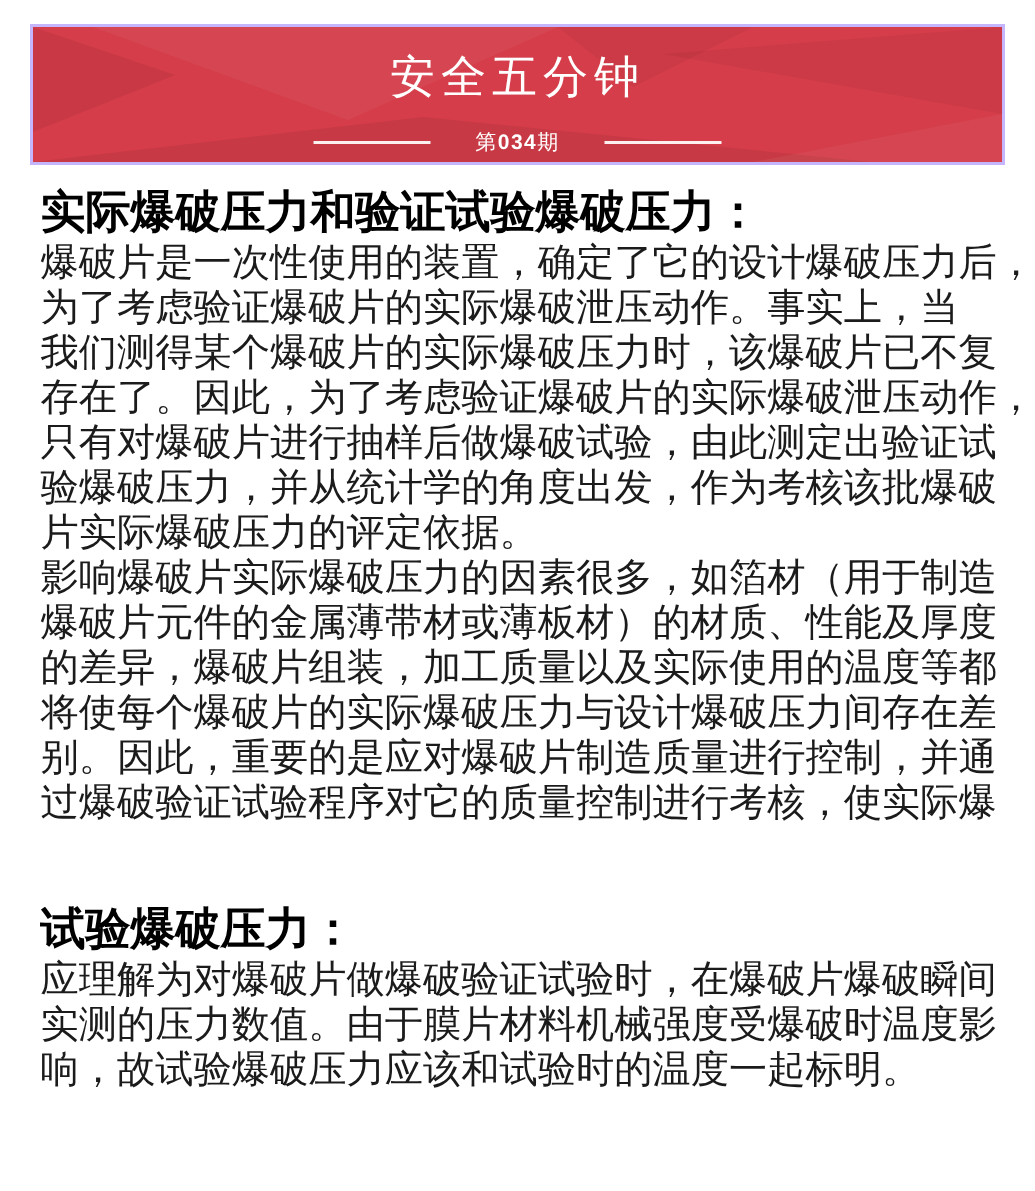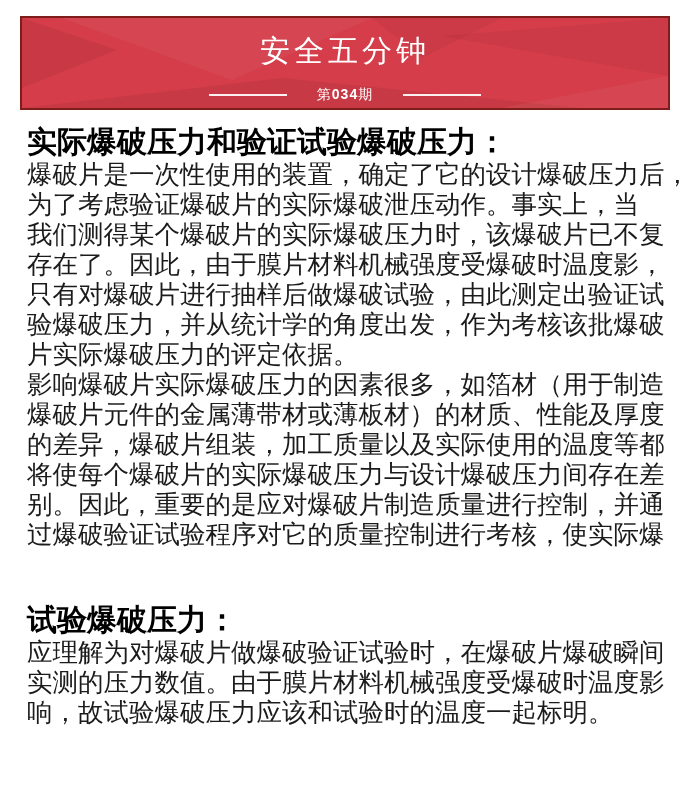--- a/index.html
+++ b/index.html
@@ -15,21 +15,21 @@
     overflow: hidden;
     font-family: "Liberation Serif", "DejaVu Serif", serif;
   }
 
   
   .banner {
     position: relative;
     width: 646px;
     height: 90px;
     margin: 16px auto 0 auto;
-    border: 2px solid #7f1d1d;
+    border: 2px solid #c4b5fd;
     background: #d43d49;
     overflow: hidden;
   }
   .banner svg.facets {
     position: absolute;
     left: 0; top: 0;
     width: 100%; height: 100%;
     display: block;
   }
   .banner-title {
@@ -117,21 +117,21 @@
   </div>
 
   <div class="content">
 
     <div class="section section-1">
       <div class="heading">实际爆破压力和验证试验爆破压力：</div>
       <div class="paragraph">
           <div class="body-line">爆破片是一次性使用的装置，确定了它的设计爆破压力后，</div>
           <div class="body-line">为了考虑验证爆破片的实际爆破泄压动作。事实上，当</div>
           <div class="body-line">我们测得某个爆破片的实际爆破压力时，该爆破片已不复</div>
-          <div class="body-line">存在了。因此，由于膜片材料机械强度受爆破时温度影，</div>
+          <div class="body-line">存在了。因此，为了考虑验证爆破片的实际爆破泄压动作，</div>
           <div class="body-line">只有对爆破片进行抽样后做爆破试验，由此测定出验证试</div>
           <div class="body-line">验爆破压力，并从统计学的角度出发，作为考核该批爆破</div>
           <div class="body-line">片实际爆破压力的评定依据。</div>
         </div>
       <div class="paragraph">
           <div class="body-line">影响爆破片实际爆破压力的因素很多，如箔材（用于制造</div>
           <div class="body-line">爆破片元件的金属薄带材或薄板材）的材质、性能及厚度</div>
           <div class="body-line">的差异，爆破片组装，加工质量以及实际使用的温度等都</div>
           <div class="body-line">将使每个爆破片的实际爆破压力与设计爆破压力间存在差</div>
           <div class="body-line">别。因此，重要的是应对爆破片制造质量进行控制，并通</div>

